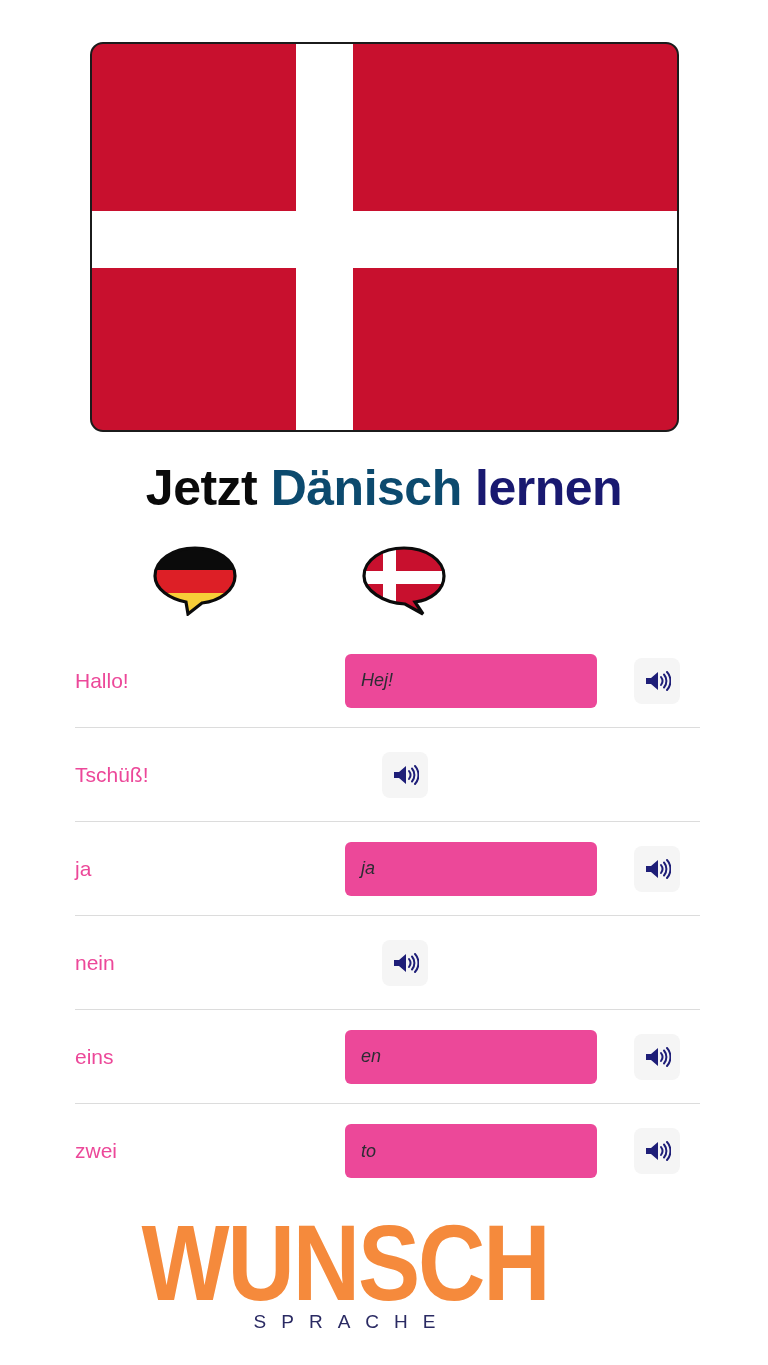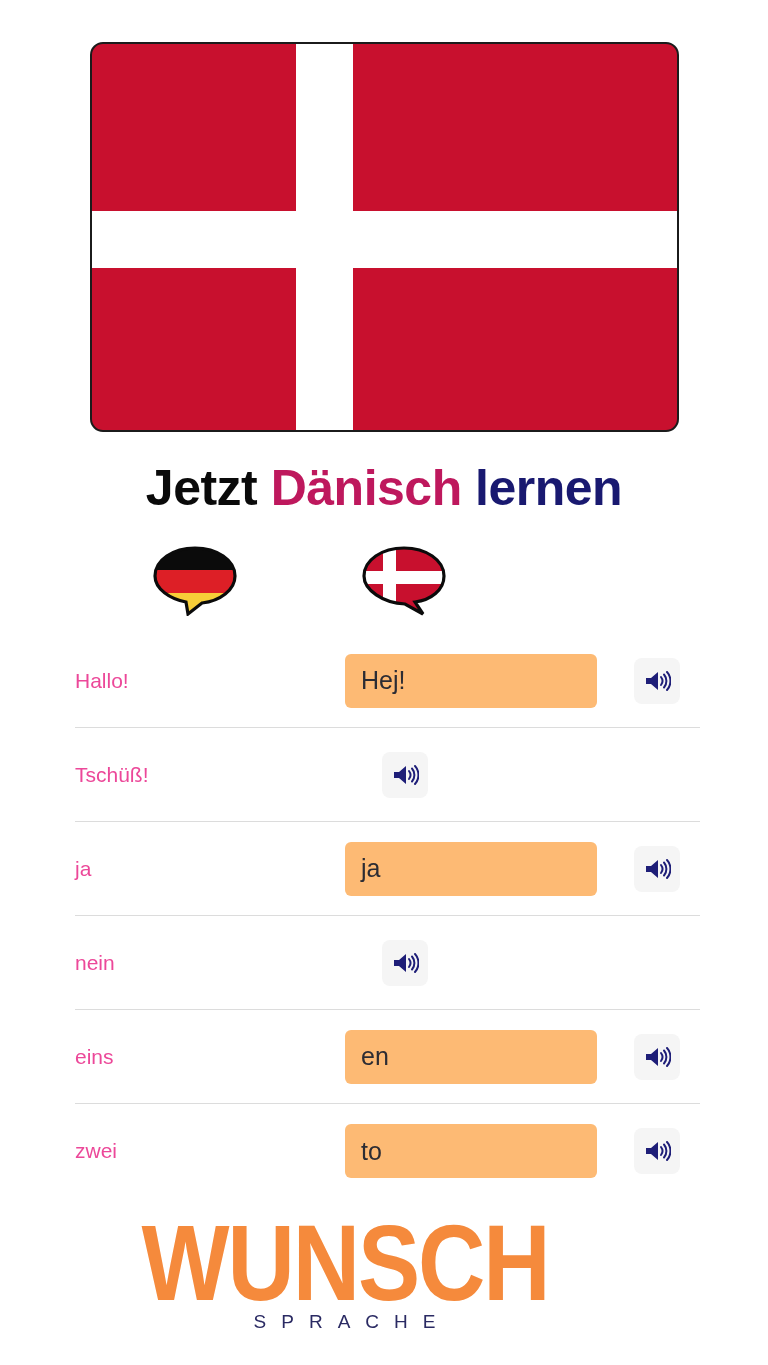--- a/index.html
+++ b/index.html
@@ -57,21 +57,21 @@
     width: 768px;
     text-align: center;
     margin-top: 28px;
     font-size: 50px;
     font-weight: 700;
     letter-spacing: -0.5px;
     line-height: 1.12;
     white-space: nowrap;
   }
   .t-black { color: #0a0a0a; margin-top: 32px; }
-  .t-orange { color: #be185d; margin-top: 20px; }
+  .t-orange { color: #0c4a6e; margin-top: 20px; }
   .t-blue { color: #191970; }
 
   
   .bubbles {
     position: relative;
     width: 768px;
     height: 96px;
     margin-top: 22px;
   }
   .bubble {
@@ -99,27 +99,28 @@
     width: 270px;
     flex: 0 0 270px;
     font-size: 21px;
     color: #ec4899;
     line-height: 1.2;
   }
   .tgt {
     flex: 0 0 252px;
     width: 252px;
     height: 54px;
-    background: #fdba74;
+    background: #ec4899;
     border-radius: 6px;
     display: flex;
     align-items: center;
     padding-left: 16px;
-    font-size: 25px;
+    font-size: 18px;
     color: #2c2c33;
+    font-style: italic;
   }
   .spk {
     margin-left: 37px;
     width: 46px;
     height: 46px;
     background: #f5f5f5;
     border-radius: 8px;
     display: flex;
     align-items: center;
     justify-content: center;

